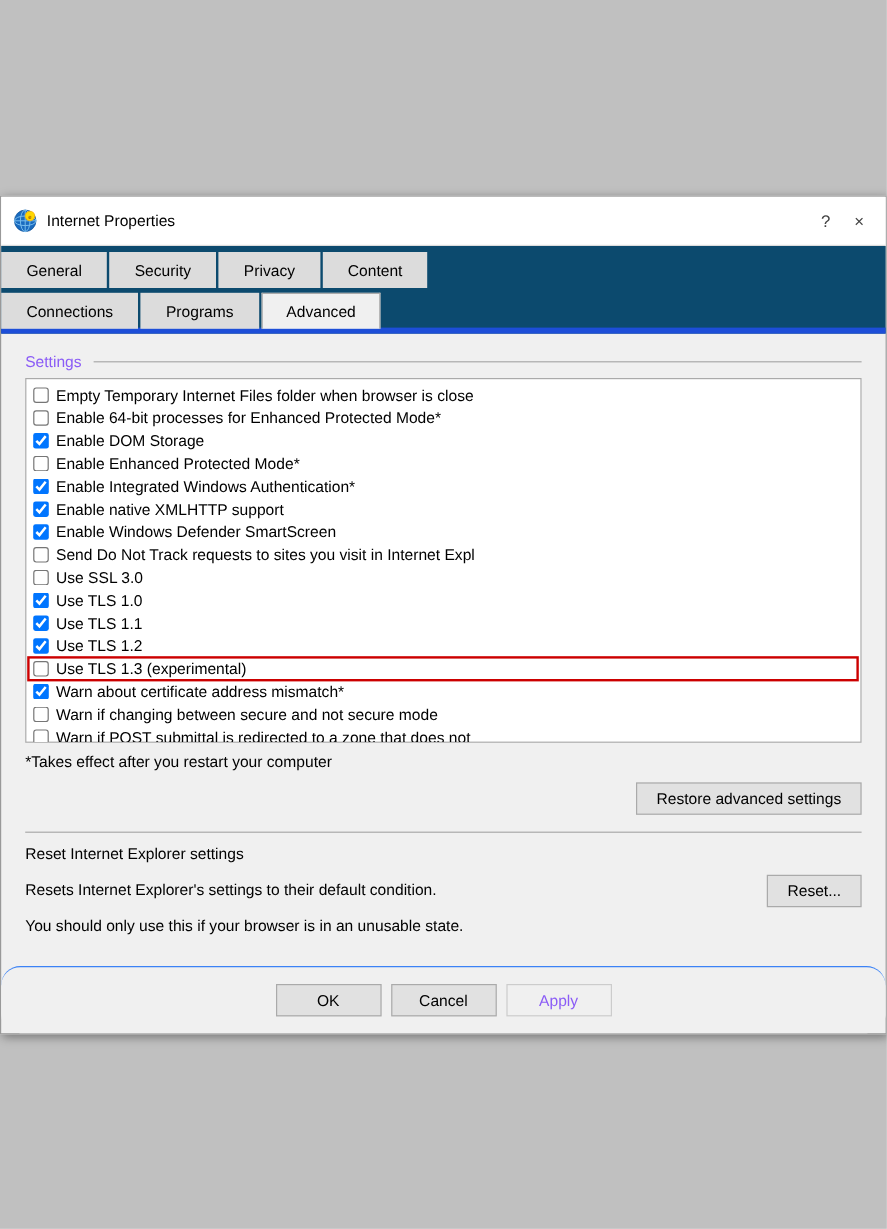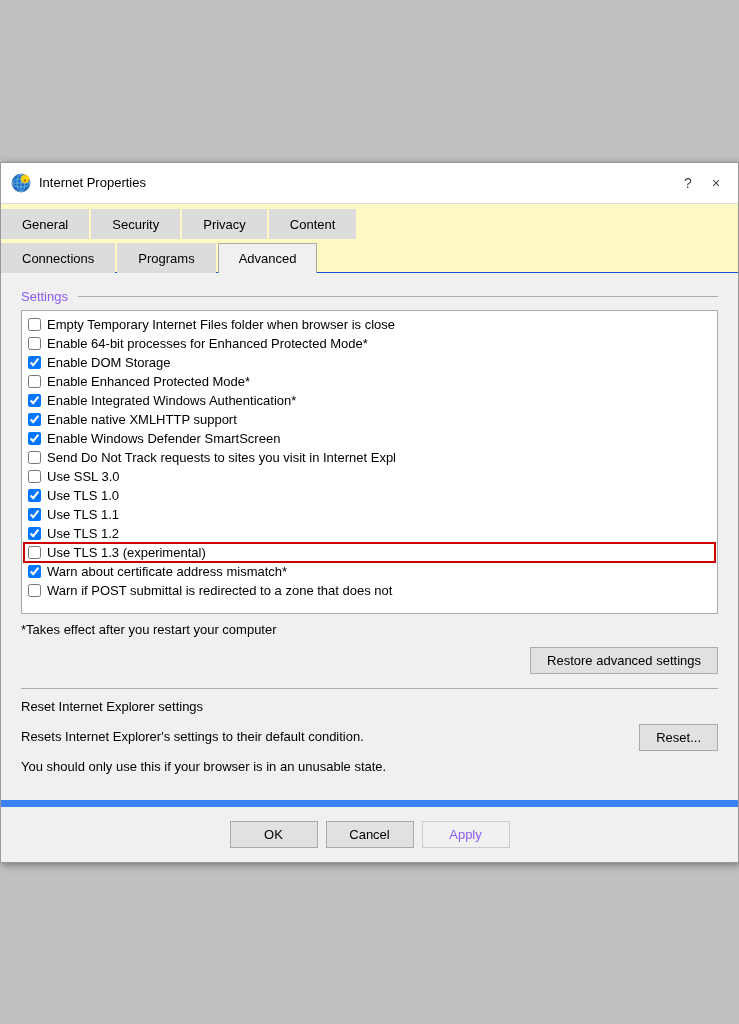--- a/index.html
+++ b/index.html
@@ -54,22 +54,22 @@
       align-items: center;
       justify-content: center;
       cursor: pointer;
       font-size: 14px;
       background: none;
       border: none;
       color: #444;
     }
 
     .tabs-container {
-      background: #fef9c3;
-      border-bottom: 1px solid #1d4ed8;
+      background: #0c4a6e;
+      border-bottom: 5px solid #1d4ed8;
     }
     .tabs-row {
       display: flex;
     }
     .tab {
       padding: 7px 20px;
       border: 1px solid transparent;
       border-bottom: none;
       cursor: pointer;
       font-size: 13px;
@@ -212,23 +212,24 @@
     .warning-text {
       font-size: 13px;
       margin-top: 8px;
     }
 
     .bottom-buttons {
       display: flex;
       justify-content: center;
       gap: 8px;
       padding: 14px 20px;
-      border-top: 7px solid #3b82f6;
+      border-top: 1px solid #3b82f6;
       background: #f0f0f0;
       margin-top: 10px;
+      border-radius: 16px;
     }
     .bottom-buttons .btn {
       min-width: 88px;
     }
   </style>
 </head>
 <body>
 
 <div class="window">
 
@@ -326,20 +327,24 @@
           <div class="setting-item highlighted">
             <input type="checkbox" style="">
             <label>Use TLS 1.3 (experimental)</label>
           </div>
           <div class="setting-item">
             <input type="checkbox" checked="" style="">
             <label>Warn about certificate address mismatch*</label>
           </div>
           <div class="setting-item">
             <input type="checkbox" style="">
+            <label>Warn if changing between secure and not secure mode</label>
+          </div>
+          <div class="setting-item">
+            <input type="checkbox" style="">
             <label>Warn if POST submittal is redirected to a zone that does not</label>
           </div>
         </div>
     </div>
 
     <div class="footer-note">*Takes effect after you restart your computer</div>
 
     <div class="restore-btn-row">
       <button class="btn">Restore advanced settings</button>
     </div>

